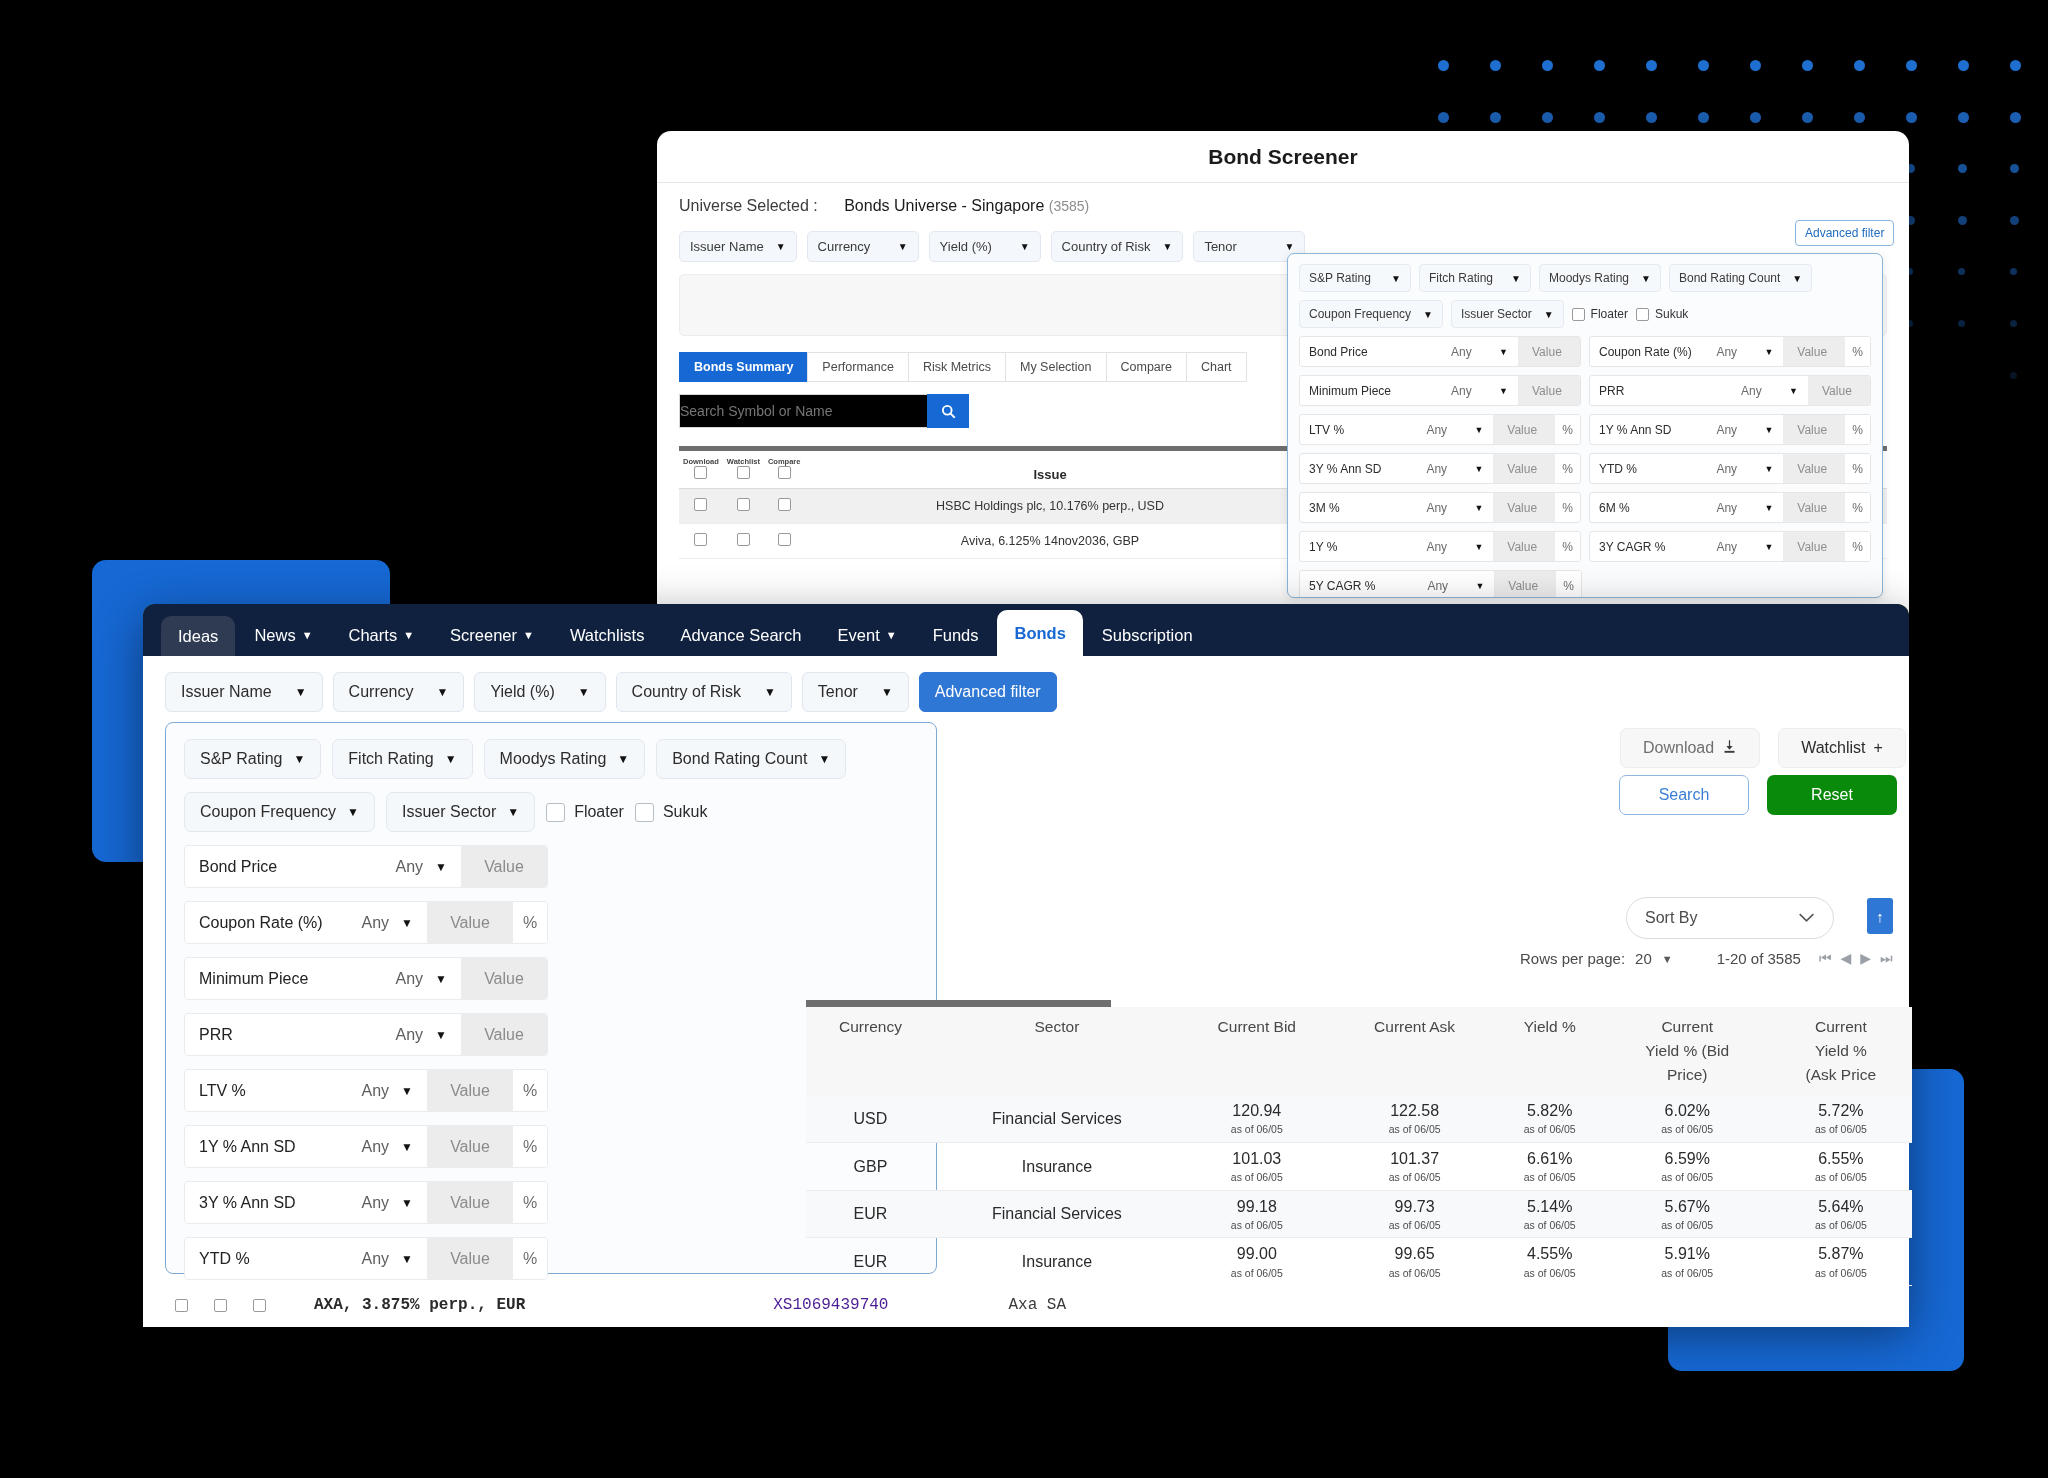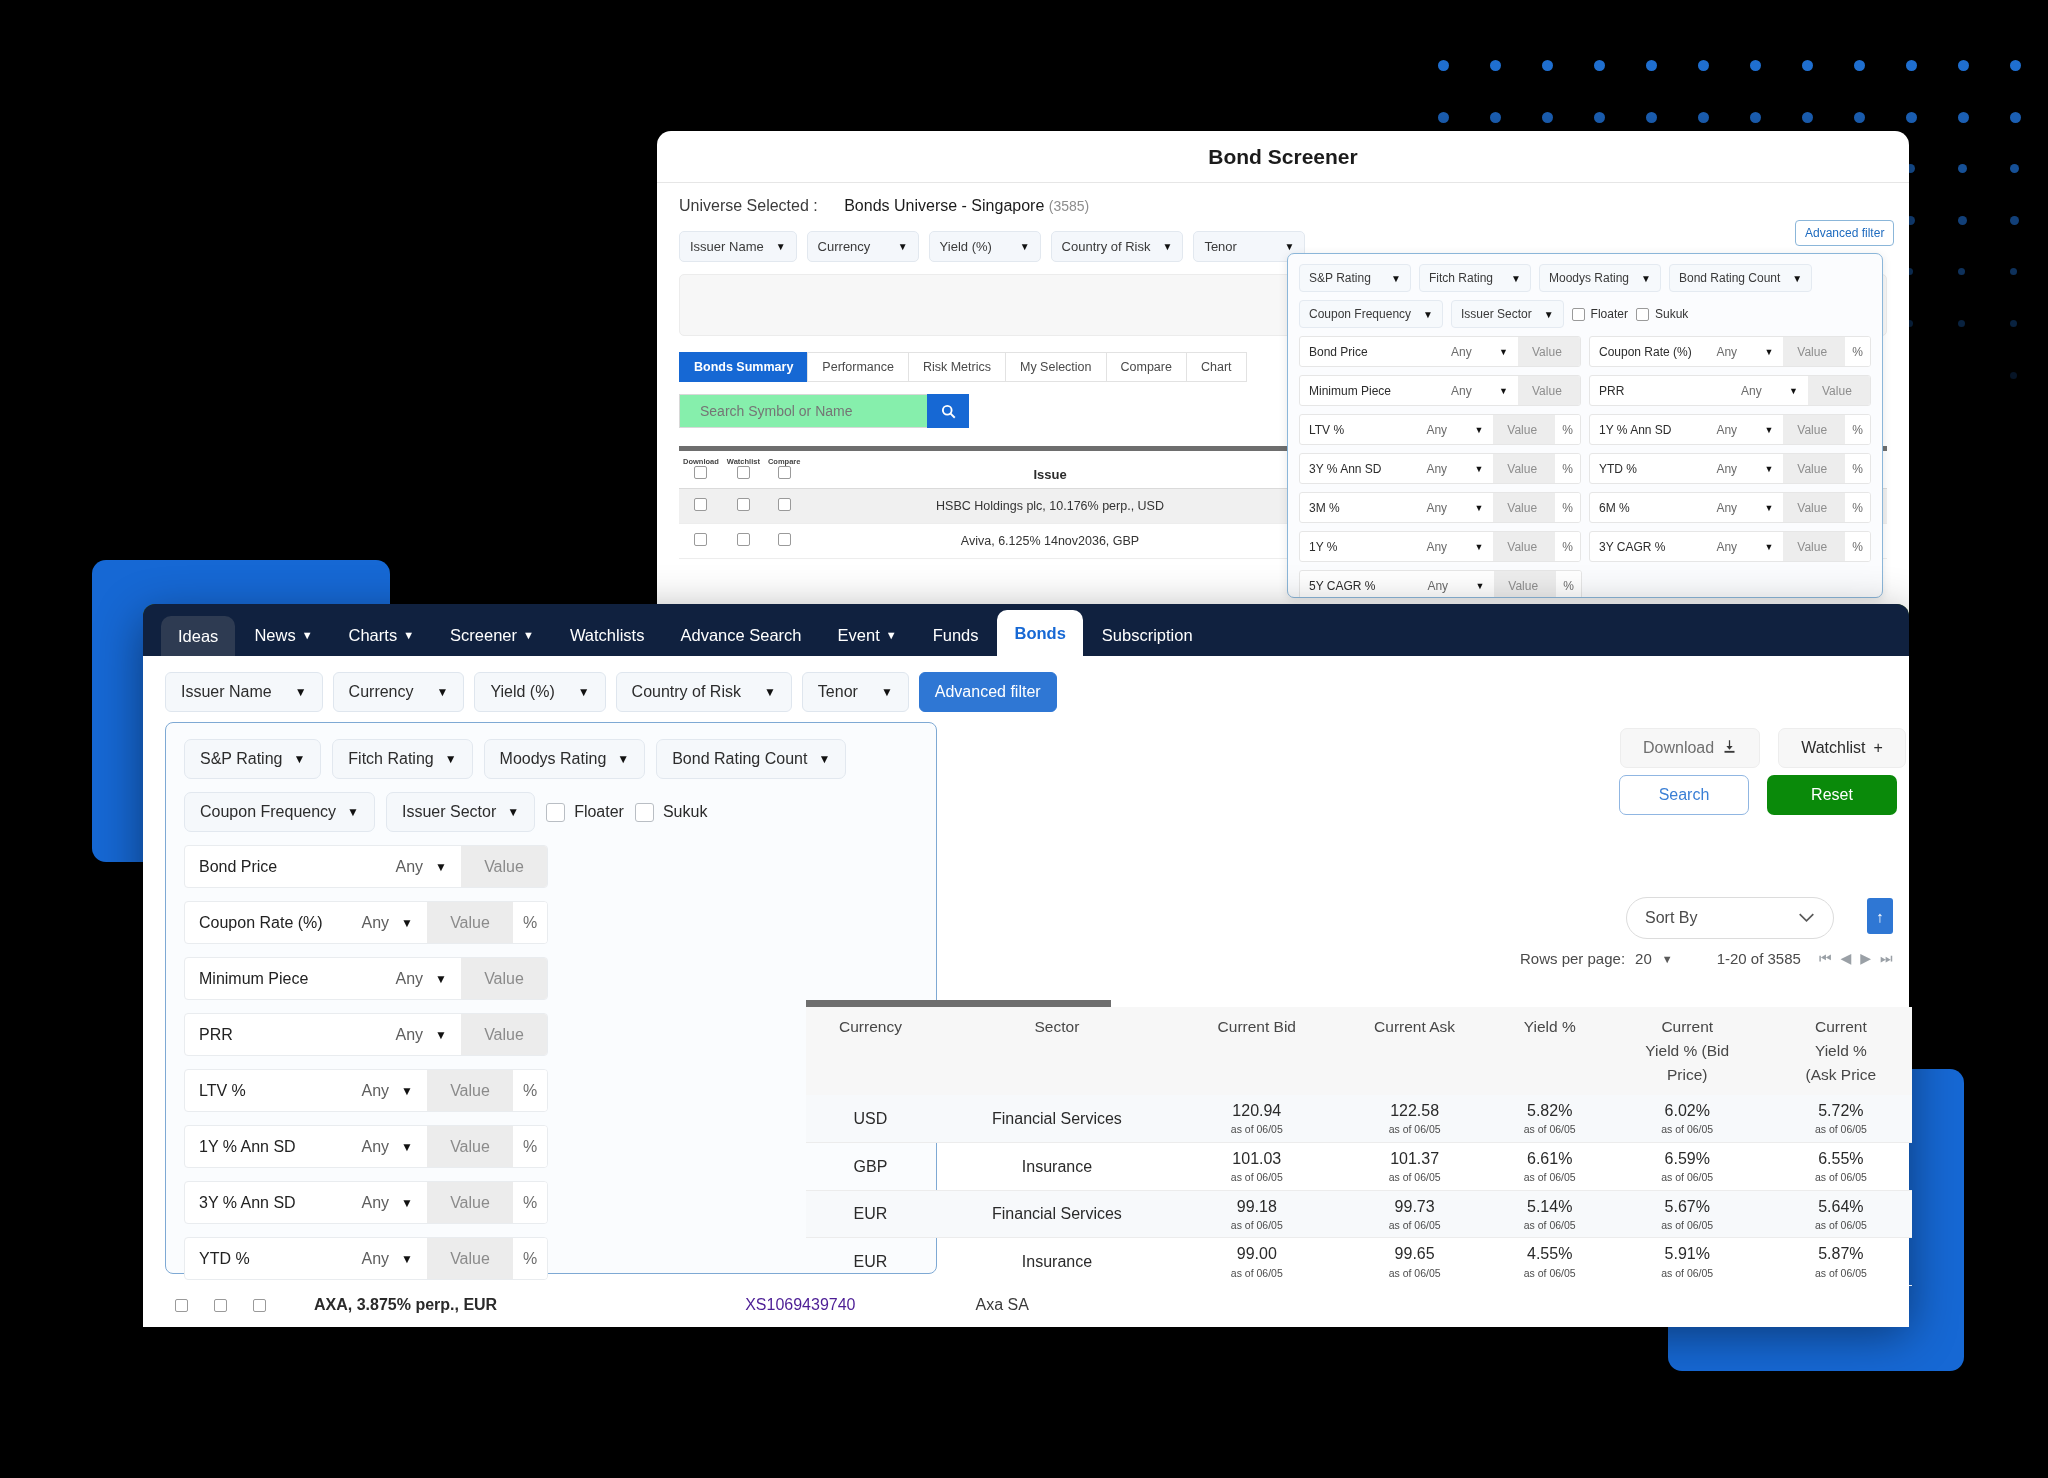--- a/index.html
+++ b/index.html
@@ -57,22 +57,22 @@
   .rear-tab {
     font-size: 12.5px; padding: 7px 14px; border: 1px solid #e2e2e2;
     border-right: none; color: #4a4a4a; background: #fff;
   }
   .rear-tab:last-child { border-right: 1px solid #e2e2e2; }
   .rear-tab.active { background: #1668d4; color: #fff; border-color: #1668d4; font-weight: bold; }
 
   .rear-search { display: flex; margin-bottom: 18px; }
   .rear-search input {
     width: 248px; height: 34px; border: 1px solid #d8d8d8; border-right: none;
-    padding: 0 20px; font-size: 14px; color: #7b7b7b;
-    font-family: "Liberation Sans", sans-serif; background: #86efac;
+    padding: 0 0; font-size: 14px; color: #7b7b7b;
+    font-family: "Liberation Sans", sans-serif; background: #000000;
   }
   .rear-search .sbtn {
     width: 42px; height: 34px; background: #1668d4; color: #fff;
     display: flex; align-items: center; justify-content: center;
     border: 1px solid #1668d4;
   }
 
   .rear-table { width: 100%; border-collapse: collapse; font-size: 12.5px; }
   .rear-table th {
     font-size: 13px; font-weight: bold; color: #2b2b2b; padding: 6px 4px;
@@ -248,21 +248,21 @@
     padding: 6px 6px; text-align: center; color: #2a2a2a;
     border-bottom: 1px solid #ececec; line-height: 1.2;
   }
   .res-table tr.shade td { background: #f7f9fb; }
   .asof { display: block; font-size: 10.5px; color: #4c4c4c; margin-top: 3px; }
 
   
   .leak-row {
     position: absolute; left: 143px; top: 1283px; width: 1766px; height: 44px;
     background: #fff; display: flex; align-items: center; font-size: 16px;
-    color: #2a2a2a; overflow: hidden;
+    color: #2a2a2a; overflow: hidden; font-family: Liberation Mono, monospace;
   }
   .leak-cbs { display: flex; gap: 26px; padding-left: 32px; }
   .leak-issue { margin-left: 48px; font-weight: bold; }
   .leak-isin { margin-left: 248px; color: #4c1d95; }
   .leak-name { margin-left: 120px; color: #3a3a3a; }
 </style>
 </head>
 <body>
 
 <div id="stage">

